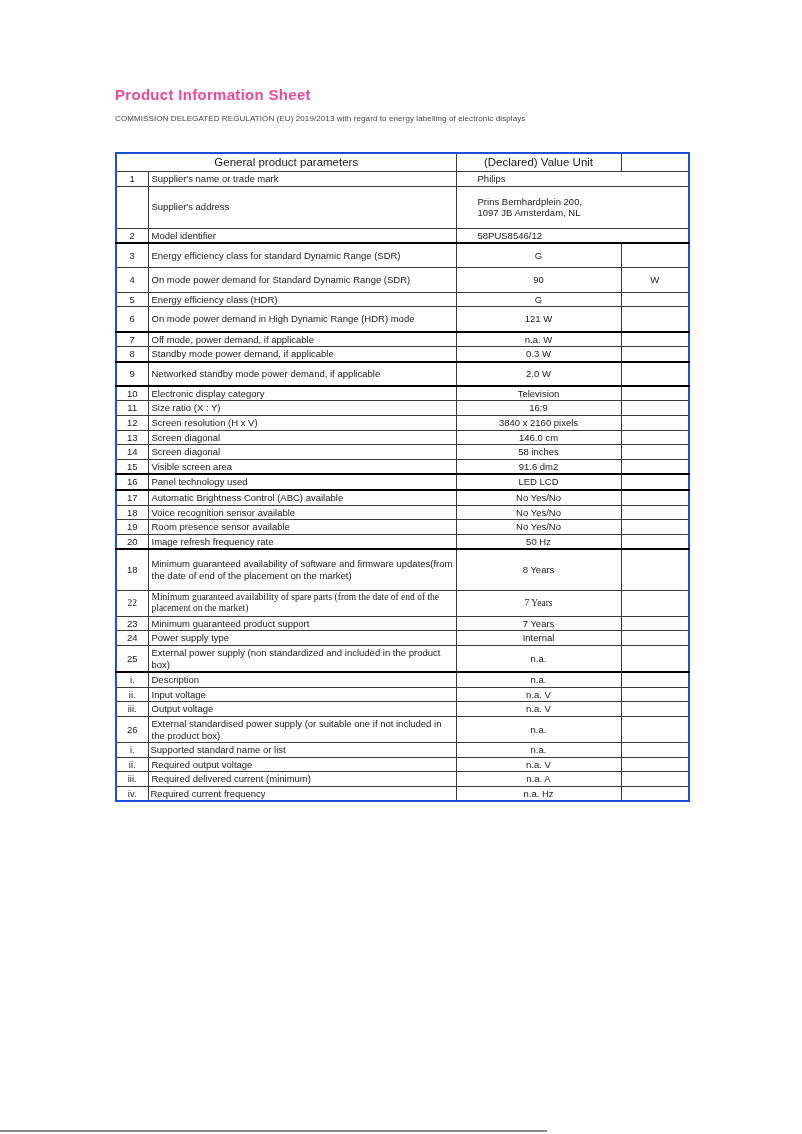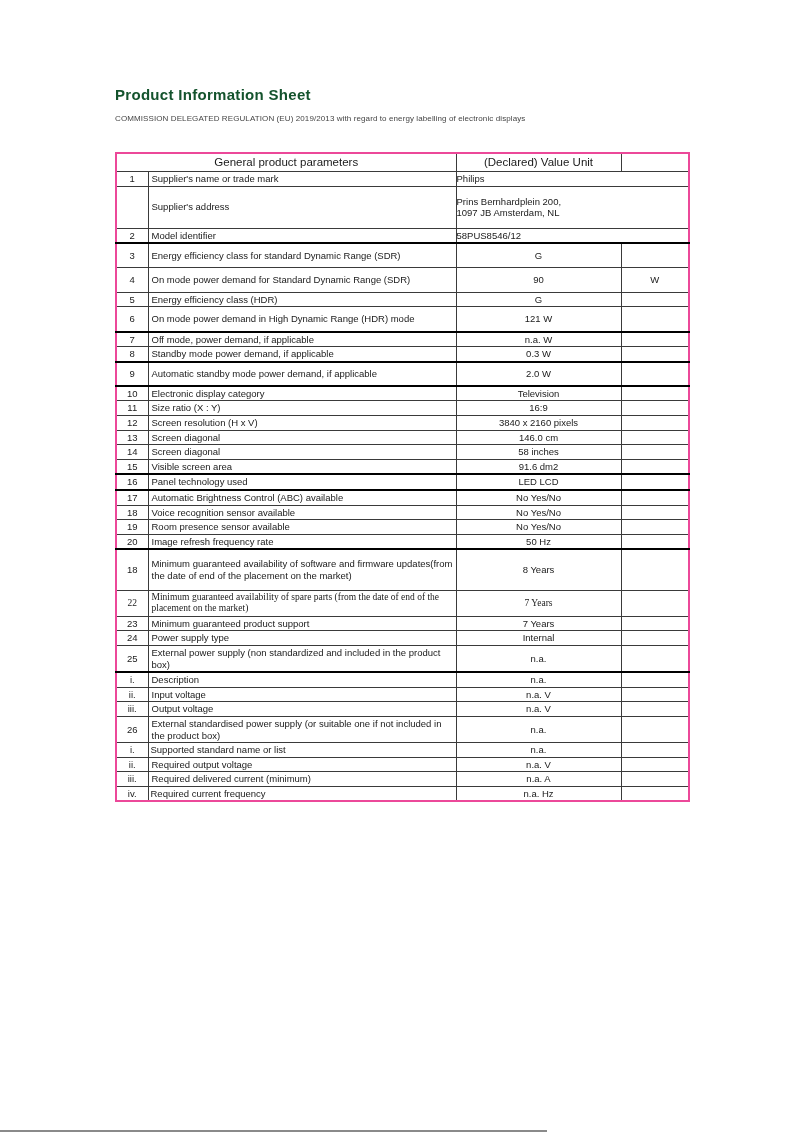--- a/index.html
+++ b/index.html
@@ -6,51 +6,51 @@
   body {
     width:802px; height:1134px;
     background:#ffffff;
     font-family:"Liberation Sans", sans-serif;
     position:relative;
     overflow:hidden;
     color:#1a1a1a;
   }
   .doc-header { position:absolute; left:115px; top:86px; width:580px; }
   .title {
-    font-size:15px; font-weight:bold; color:#14532d;
+    font-size:15px; font-weight:bold; color:#ec4899;
     letter-spacing:0.3px; margin:0 0 11px 0;
   }
   .subtitle { font-size:8px; color:#454545; letter-spacing:0.1px; }
 
   table.product-table {
     position:absolute; left:115px; top:152px;
     width:573px; table-layout:fixed;
     border-collapse:collapse;
-    border:2px solid #ec4899;
+    border:2px solid #1d4ed8;
     font-size:9.5px;
   }
   col.c-num   { width:32px; }
   col.c-label { width:308px; }
   col.c-value { width:165px; }
   col.c-unit  { width:68px; }
 
   .product-table th, .product-table td {
     border:1px solid #3a3a3a;
     padding:1px 3px;
     vertical-align:middle;
     line-height:1.22;
     font-weight:normal;
     overflow:hidden;
   }
   thead th { font-size:11.5px; height:15px; text-align:center; padding:0 2px; border-bottom-width:1px; }
   td.num   { text-align:center; }
   td.label { text-align:left; }
   td.label.indent { padding-left:2px; }
   td.value { text-align:center; white-space:pre-line; }
-  td.value.left { text-align:left; padding-left:0; }
+  td.value.left { text-align:left; padding-left:21px; }
   td.unit  { text-align:center; }
   tr.thick-top td, tr.thick-top th { border-top:2px solid #000; }
 
   .footer-rule {
     position:absolute; left:0; bottom:2px;
     width:547px; height:2px; background:#8a8a8a;
   }
   .footer-frags { position:absolute; left:553px; bottom:1px; height:3px; white-space:nowrap; }
 </style>
 </head>
@@ -123,21 +123,21 @@
         <td class="unit"></td>
       </tr>
       <tr>
         <td class="num">8</td>
         <td class="label">Standby mode power demand, if applicable</td>
         <td class="value">0.3 W</td>
         <td class="unit"></td>
       </tr>
       <tr class="thick-top" style="height: 24px;">
         <td class="num">9</td>
-        <td class="label">Automatic standby mode power demand, if applicable</td>
+        <td class="label">Networked standby mode power demand, if applicable</td>
         <td class="value">2.0 W</td>
         <td class="unit"></td>
       </tr>
       <tr class="thick-top">
         <td class="num">10</td>
         <td class="label">Electronic display category</td>
         <td class="value">Television</td>
         <td class="unit"></td>
       </tr>
       <tr>

